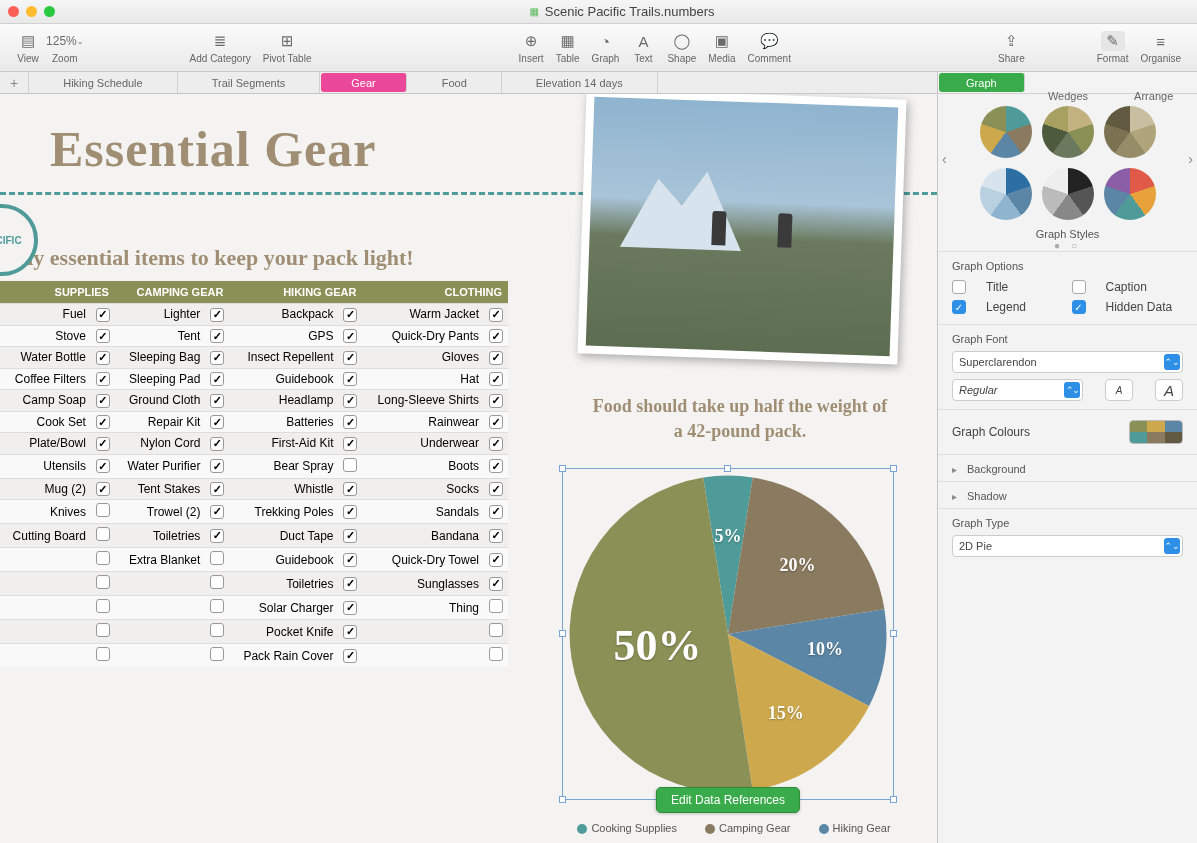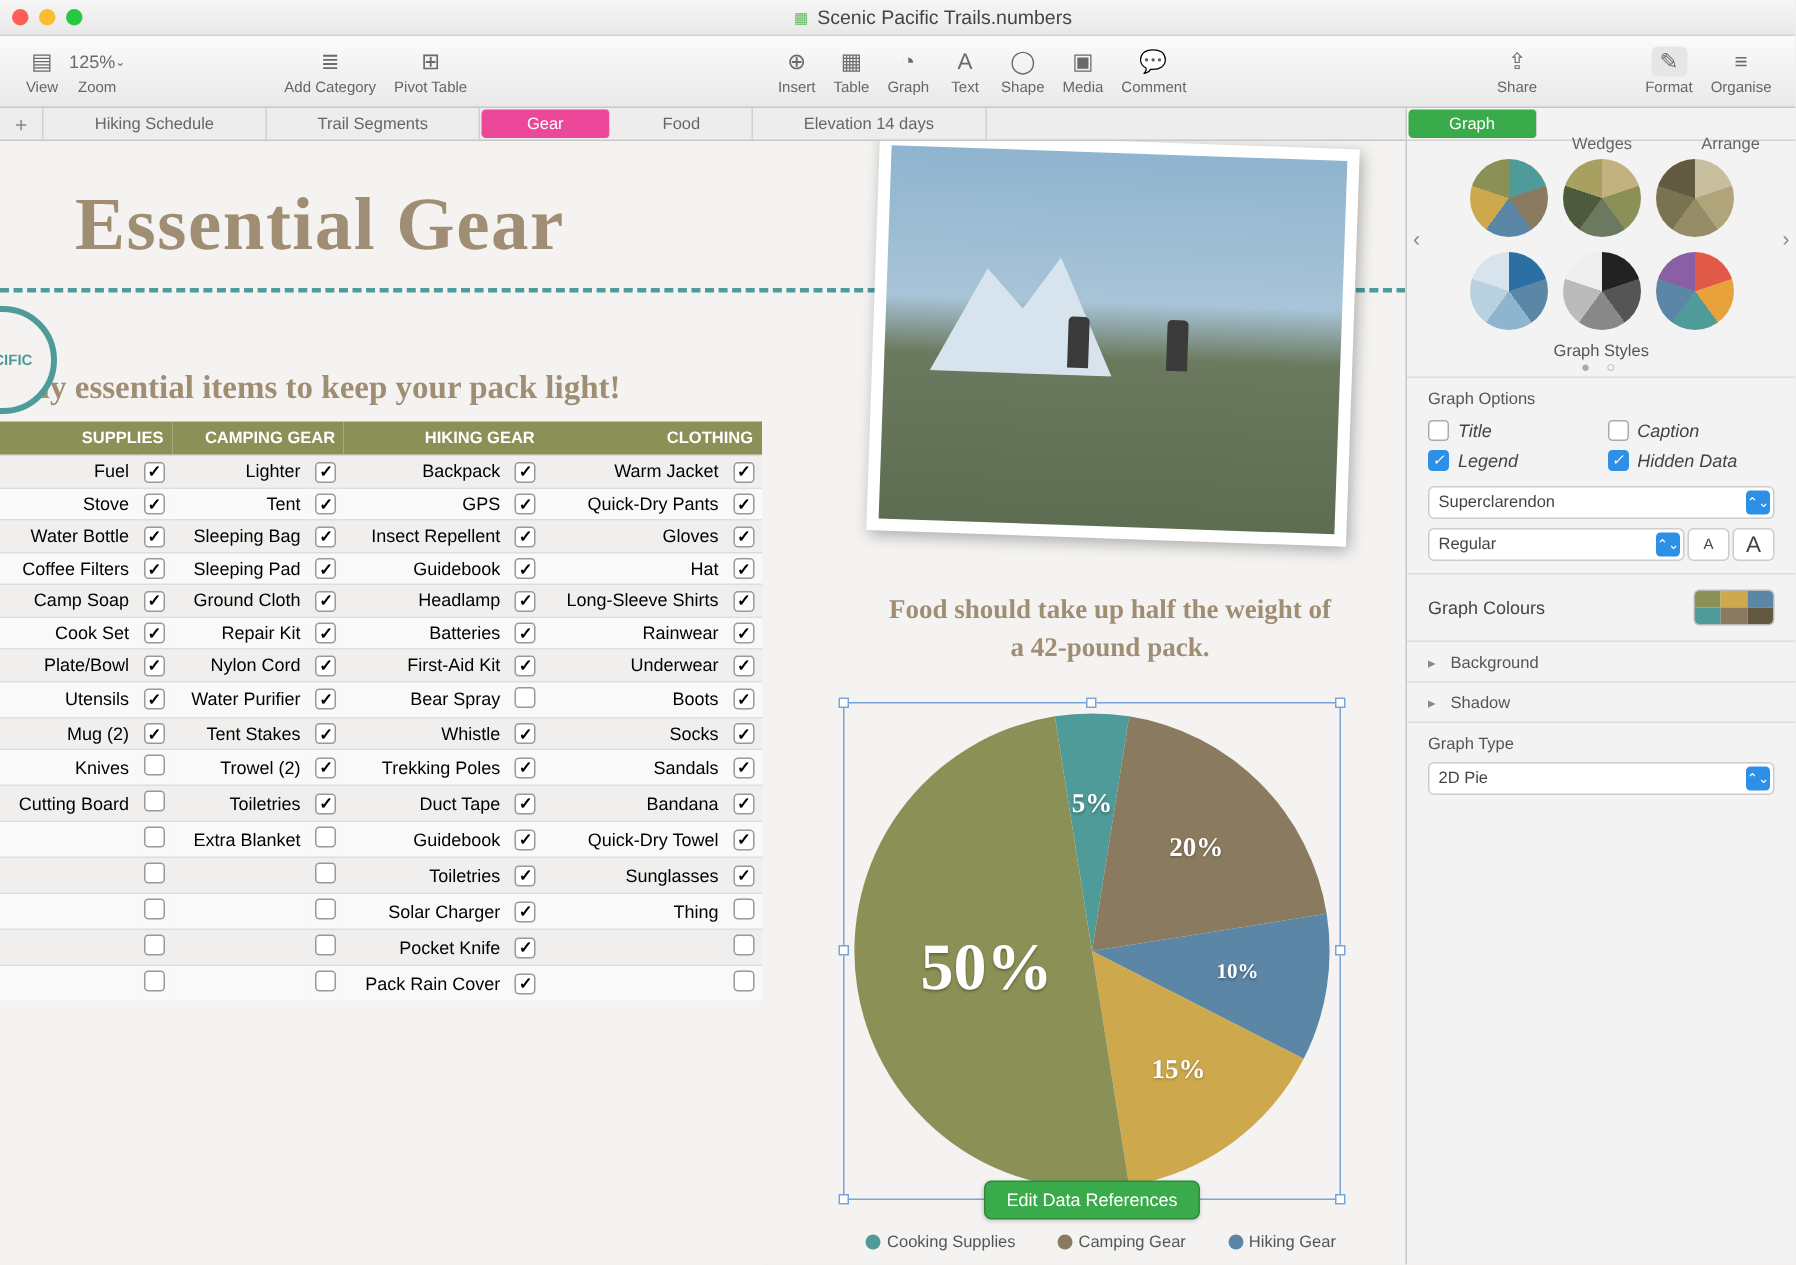--- a/index.html
+++ b/index.html
@@ -59,27 +59,27 @@
 .insp-tab { flex: 1; display: flex; align-items: center; justify-content: center; font-size: 11px; color: #666; border-right: 1px solid #d1d1d1; cursor: pointer; margin-top: 24px; }
 .insp-tab.active { background: #3aab4a; color: #fff; border-radius: 3px; margin: 1px; }
 .styles-row { display: flex; flex-wrap: wrap; gap: 10px; padding: 12px 24px 4px; justify-content: center; position: relative; }
 .style-thumb { width: 52px; height: 52px; border-radius: 50%; }
 .style-arrow { position: absolute; top:50%; transform: translateY(-50%); color:#888; font-size: 14px; }
 .sa-l{left:4px}.sa-r{right:4px}
 .styles-label { text-align: center; font-size: 11px; color: #555; margin-top: 4px; }
 .dots { text-align:center; color:#aaa; letter-spacing: 4px; font-size: 10px; }
 .sect { padding: 8px 14px; border-top: 1px solid #ddd; }
 .sect-hdr { font-size: 11px; color: #555; padding: 8px 14px 6px; border-top: 1px solid #ddd; display:flex; align-items:center; gap:6px;}
-.optrow { display: flex; align-items: flex-start; gap: 6px; padding: 2px 0; font-style: italic; }
+.optrow { display: flex; align-items: flex-start; gap: 20px; padding: 2px 0; }
 .optgrid { display: grid; grid-template-columns: 1fr 1fr; gap: 2px 8px; padding: 0 14px 8px; }
 .chk { width: 14px; height: 14px; border: 1px solid #aaa; border-radius: 3px; background: #fff; display:inline-flex; align-items:center; justify-content:center; font-size:10px; color:#fff; }
 .chk.on { background: #2e8fe6; border-color: #2e8fe6; }
 .sel { width: 100%; height: 22px; border: 1px solid #ccc; border-radius: 4px; background: #fff; display: flex; align-items:center; padding: 0 6px; font-size: 11px; position: relative; }
 .sel .dd { position:absolute; right:2px; top:2px; bottom:2px; width:16px; background:#2e8fe6; border-radius:3px; display:flex; align-items:center; justify-content:center; color:#fff; font-size:9px; }
-.font-size { display:flex; gap:2px; }
+.font-size { display:flex; gap:22px;font-style:italic; }
 .font-size .sel { flex:1; }
 .ab { width:28px; height:22px; border:1px solid #ccc; border-radius:4px; background:#fff; display:flex; align-items:center; justify-content:center; }
 .swatch-btn { width: 54px; height: 24px; border: 1px solid #bbb; border-radius: 4px; display: inline-grid; grid-template-columns: 1fr 1fr 1fr; grid-template-rows: 1fr 1fr; overflow: hidden; }
 .swatch-btn span { width: 100%; height: 100%; }
 .row-sb { display:flex; justify-content: space-between; align-items:center; }
 .disclose { color:#888; margin-right: 4px; font-size: 10px; }
 
 .badge { position: absolute; top: 110px; left: -34px; width: 72px; height: 72px; border: 4px solid #4e9b9a; border-radius: 50%; background: #f4f3f1; display: flex; align-items:center; justify-content:center; font-family: Georgia; font-weight:bold; color: #4e9b9a; font-size:10px; text-align:center; overflow:hidden; }
 </style>
 </head>
@@ -376,21 +376,21 @@
       <div class="handle h-tm"></div>
       <div class="handle h-tr"></div>
     <div class="handle h-ml"></div>
       <div class="handle h-mr"></div>
     <div class="handle h-bl"></div>
       <div class="handle h-bm"></div>
       <div class="handle h-br"></div>
     <div id="pie-labels">
         <div class="pie-lbl" style="left: 50%; top: 20.24%; transform: translate(-50%, -50%); font-size: 18px; text-shadow: rgba(0, 0, 0, 0.3) 0px 1px 2px;">5%</div>
         <div class="pie-lbl" style="left: 71.0435%; top: 28.9565%; transform: translate(-50%, -50%); font-size: 18px; text-shadow: rgba(0, 0, 0, 0.3) 0px 1px 2px;">20%</div>
-        <div class="pie-lbl" style="left: 79.3936%; top: 54.6555%; transform: translate(-50%, -50%); font-size: 14px; text-shadow: rgba(0, 0, 0, 0.3) 0px 1px 2px;">10%</div>
+        <div class="pie-lbl" style="left: 79.3936%; top: 54.6555%; transform: translate(-50%, -50%); font-size: 18px; text-shadow: rgba(0, 0, 0, 0.3) 0px 1px 2px;">10%</div>
         <div class="pie-lbl" style="left: 67.4925%; top: 74.0763%; transform: translate(-50%, -50%); font-size: 18px; text-shadow: rgba(0, 0, 0, 0.3) 0px 1px 2px;">15%</div>
         <div class="pie-lbl" style="left: 28.6659%; top: 53.379%; transform: translate(-50%, -50%); font-size: 44px; text-shadow: rgba(0, 0, 0, 0.3) 0px 1px 2px;">50%</div>
       </div>
     <button class="edit-btn">Edit Data References</button>
   </div>
 
   <div class="legend" id="legend-row">
       <div><span class="sw" style="background:#4e9b9a"></span>Cooking Supplies</div>
       <div><span class="sw" style="background:#8a7a5f"></span>Camping Gear</div>
       <div><span class="sw" style="background:#5b86a5"></span>Hiking Gear</div>
@@ -429,20 +429,21 @@
     <div class="optrow">
         <span class="chk on" id="ck-legend">✓</span>
         <span>Legend</span>
       </div>
     <div class="optrow">
         <span class="chk on" id="ck-hidden">✓</span>
         <span>Hidden Data</span>
       </div>
   </div>
 
+  <div class="sect-hdr">Graph Font</div>
   <div style="padding:0 14px 8px">
     <div class="sel">
         <span>Superclarendon</span>
         <span class="dd">⌃⌄</span>
       </div>
     <div class="font-size" style="margin-top:6px">
       <div class="sel">
           <span>Regular</span>
           <span class="dd">⌃⌄</span>
         </div>

